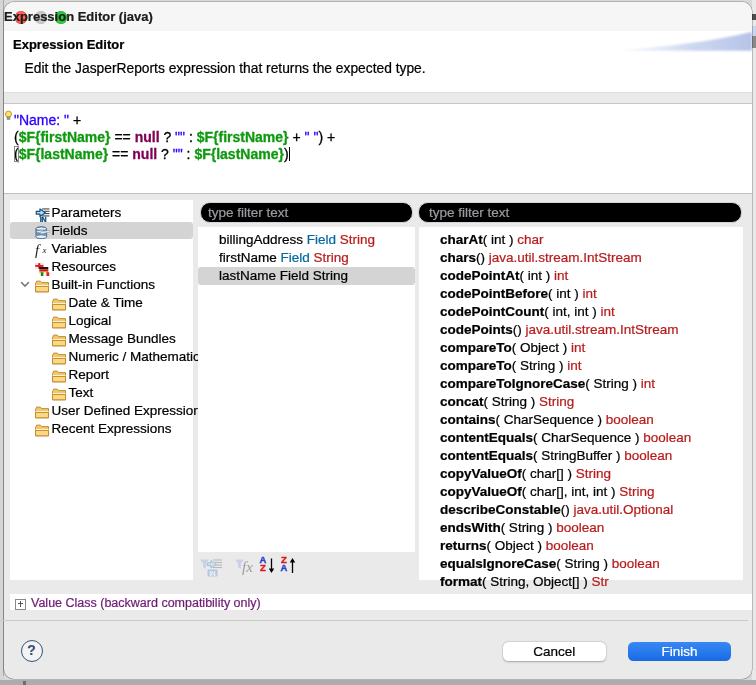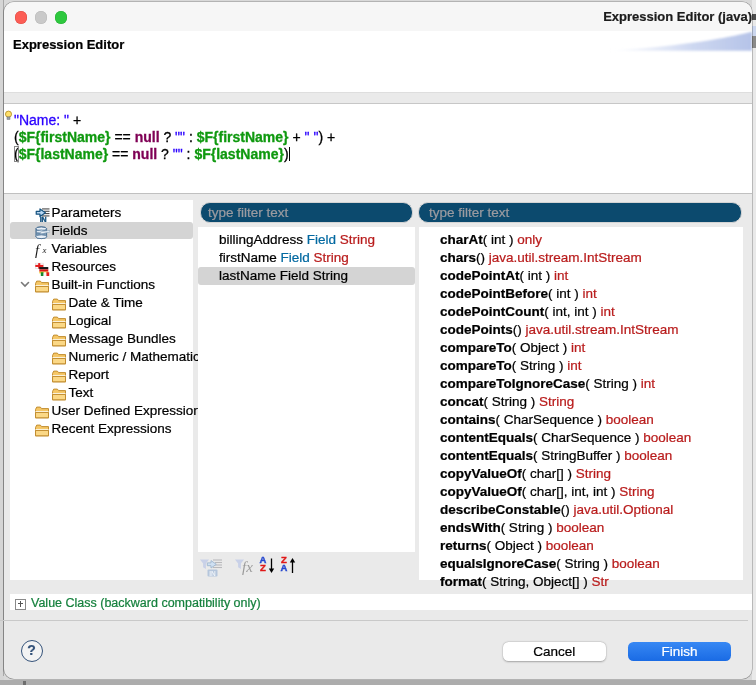--- a/index.html
+++ b/index.html
@@ -12,61 +12,61 @@
 #bgrdark{left:752px;top:36px;width:4px;height:12px;background:#8a8a8a}
 #bgricon{left:752px;top:13.5px;width:4px;height:6px;background:#4d4d4d}
 #bgbottom{left:0;top:679.5px;width:756px;height:5.5px;background:#acacac}
 #bgbline{left:23px;top:681px;width:2.5px;height:4px;background:#6e6e6e}
 
 #titlebar{left:0;top:0;width:748px;height:28.5px;background:#f6f6f6;border-bottom:1px solid #d2d2d2}
 .light{position:absolute;top:9.4px;width:12.6px;height:12.6px;border-radius:50%}
 #lred{left:10.7px;background:#fc5d55;box-shadow:inset 0 0 0 0.5px #dd4a43}
 #lgray{left:30.8px;background:#c9c9c9;box-shadow:inset 0 0 0 0.5px #b8b8b8}
 #lgreen{left:50.9px;background:#2ec83e;box-shadow:inset 0 0 0 0.5px #27ad35}
-#title{left:0;top:7px;width:748px;text-align:right;font-size:13px;font-weight:bold;color:#1c1c1c}
+#title{left:0;top:7px;width:748px;text-align:left;font-size:13px;font-weight:bold;color:#1c1c1c}
 
 #header{left:0;top:28.5px;width:748px;height:61.5px;background:#ffffff;border-bottom:1px solid #dedede}
 #heading{left:9px;top:6.5px;font-size:13px;font-weight:bold;color:#000}
 #subtext{left:20.5px;top:30.5px;font-size:13.8px;color:#000}
 
 #editor{left:0;top:101px;width:748px;height:89px;background:#fff;border-top:1px solid #c7c7c7;border-bottom:1px solid #c0c0c0}
 #code{left:14px;top:111.5px;font-size:14px;line-height:17px;color:#000;white-space:pre;-webkit-text-stroke:0.3px}
 .str{color:#2a00ff}
 .fld{color:#0f990f;font-weight:bold}
 .kw{color:#7f0055;font-weight:bold}
 #caret{display:inline-block;width:1.5px;height:14px;background:#000;vertical-align:-2px}
 #bulb{left:4px;top:110px}
 .brk{outline:1px solid #888;outline-offset:-1px}
 
 #tree{left:10px;top:200px;width:182.5px;height:380px;background:#fff;overflow:hidden}
 .trow{position:absolute;left:0;width:100%;height:18px;line-height:18px;font-size:13.5px;color:#000;white-space:nowrap}
 .ticon{position:absolute;top:2px;width:15px;height:14px}
 #fieldsel{left:10px;top:221.5px;width:182.5px;height:17px;background:#d4d4d4;border-radius:3px}
 #lastsel{left:198px;top:267px;width:216.5px;height:17.5px;background:#d4d4d4;border-radius:3px}
 
-.filter{position:absolute;top:201.5px;height:21px;box-sizing:border-box;background:#0c4a6e;border:1px solid #d4d4d4;border-radius:10px;font-size:13.5px;color:#9b9ba0;line-height:19px}
+.filter{position:absolute;top:201.5px;height:21px;box-sizing:border-box;background:#000000;border:1px solid #d4d4d4;border-radius:10px;font-size:13.5px;color:#9b9ba0;line-height:19px}
 #filter1{left:199.5px;width:213.5px;padding-left:7.5px;line-height:19px}
 #filter2{left:418px;width:323.5px;padding-left:10px;line-height:19px}
 
 #midlist{left:198px;top:227px;width:216.5px;height:325px;background:#fff;overflow:hidden}
 .mrow{position:absolute;left:21px;height:18px;line-height:18px;font-size:13.5px;color:#000;white-space:nowrap}
 .grn{color:#0369a1}
 .gry{color:#b91c1c}
 
 #icons{left:197px;top:554.5px;width:216px;height:24px}
 
 #rightlist{left:418.5px;top:227px;width:324.5px;height:353px;background:#fff;overflow:hidden}
 .rrow{position:absolute;left:21.5px;height:18px;line-height:18px;font-size:13.5px;color:#000;white-space:nowrap}
 .rrow b{font-weight:bold}
 
 #valrow{left:10px;top:594px;width:742px;height:16px;background:#fff}
 #plusbox{left:15px;top:599px;width:8.5px;height:8.5px;border:1px solid #8a8a8a;background:#fff}
 #plusbox:before{content:"";position:absolute;left:1.5px;top:3.2px;width:5.5px;height:1.1px;background:#555}
 #plusbox:after{content:"";position:absolute;left:3.7px;top:1px;width:1.1px;height:5.5px;background:#555}
-#valtext{left:31px;top:595.5px;font-size:12.5px;color:#15803d}
+#valtext{left:31px;top:595.5px;font-size:12.5px;color:#701a75}
 #footline{left:0;top:619.5px;width:748px;height:1px;background:#c9c9c9}
 
 #help{left:20.5px;top:639.5px;width:20px;height:20px;border:1.5px solid #35537a;border-radius:50%;background:#f3f3f3;text-align:center;line-height:19.5px;font-size:14px;font-weight:bold;color:#35537a}
 .btn{position:absolute;top:641.5px;height:19.5px;border-radius:5.5px;font-size:13.5px;line-height:19.5px;text-align:center}
 #cancel{left:503px;width:102.5px;background:#ffffff;color:#000;box-shadow:0 0.5px 2px rgba(0,0,0,0.28),0 0 0 0.5px rgba(0,0,0,0.06)}
 #finish{left:628px;width:103px;background:linear-gradient(#3788f4,#1a6be4);color:#fff}
 </style></head>
 <body>
 <div class="abs" id="bgleft"></div>
 <div class="abs" id="bgleftline"></div>
@@ -91,20 +91,21 @@
           <stop offset="0.6" stop-color="#c4d0ee" stop-opacity="0.85"></stop>
           <stop offset="1" stop-color="#b5c3e8"></stop>
         </linearGradient>
         <filter id="swb" x="-10%" y="-30%" width="120%" height="160%">
           <feGaussianBlur stdDeviation="1.1"></feGaussianBlur>
         </filter>
       </defs>
       <path d="M4,19.7 C 40,18.2 80,13.8 110,9.2 C 128,6.4 144,2.8 152,0.8 L152,19.7 Z" fill="url(#sw)" filter="url(#swb)"></path>
     </svg>
     <div class="abs" id="heading">Expression Editor</div>
+    <div class="abs" id="subtext">Edit the JasperReports expression that returns the expected type.</div>
   </div>
   <div class="abs" id="editor"></div>
 </div>
 <svg class="abs" id="bulb" width="9" height="11" viewBox="0 0 10 12">
   <circle cx="5" cy="4.5" r="3.4" fill="#ffe06a" stroke="#b08a1e" stroke-width="0.9"></circle>
   <rect x="3.4" y="7.6" width="3.2" height="2.6" fill="#9aa0a8" stroke="#70767e" stroke-width="0.7"></rect>
 </svg>
 <div class="abs" id="code"><span class="str">"Name: "</span> +
 (<span class="fld">$F{firstName}</span> == <span class="kw">null</span> ? <span class="str">""</span> : <span class="fld">$F{firstName}</span> + <span class="str">" "</span>) +
 <span class="brk">(</span><span class="fld">$F{lastName}</span> == <span class="kw">null</span> ? <span class="str">""</span> : <span class="fld">$F{lastName}</span>)<span id="caret"></span></div>
@@ -294,21 +295,21 @@
     </svg>
     <div class="abs" style="left:82px;top:1.5px;width:10px;font-size:9.5px;font-weight:bold;line-height:8.2px;text-align:center;-webkit-text-stroke:0.4px"><span style="color:#e01818">Z</span><br><span style="color:#2547cf">A</span></div>
     <svg class="abs" style="left:91px;top:2px" width="9" height="17" viewBox="0 0 9 17">
       <line x1="4.5" y1="3" x2="4.5" y2="16" stroke="#000" stroke-width="1.3"></line>
       <path d="M1.8,5.5 L4.5,1 L7.2,5.5 Z" fill="#000"></path>
     </svg>
   </div>
 
 <div class="abs" id="rightlist"></div>
 <div id="rightrows">
-    <div class="abs rrow" style="left:440px;top:230.5px"><b>charAt</b>( int ) <span class="gry">only</span></div>
+    <div class="abs rrow" style="left:440px;top:230.5px"><b>charAt</b>( int ) <span class="gry">char</span></div>
     <div class="abs rrow" style="left:440px;top:248.5px"><b>chars</b>() <span class="gry">java.util.stream.IntStream</span></div>
     <div class="abs rrow" style="left:440px;top:266.5px"><b>codePointAt</b>( int ) <span class="gry">int</span></div>
     <div class="abs rrow" style="left:440px;top:284.5px"><b>codePointBefore</b>( int ) <span class="gry">int</span></div>
     <div class="abs rrow" style="left:440px;top:302.5px"><b>codePointCount</b>( int, int ) <span class="gry">int</span></div>
     <div class="abs rrow" style="left:440px;top:320.5px"><b>codePoints</b>() <span class="gry">java.util.stream.IntStream</span></div>
     <div class="abs rrow" style="left:440px;top:338.5px"><b>compareTo</b>( Object ) <span class="gry">int</span></div>
     <div class="abs rrow" style="left:440px;top:356.5px"><b>compareTo</b>( String ) <span class="gry">int</span></div>
     <div class="abs rrow" style="left:440px;top:374.5px"><b>compareToIgnoreCase</b>( String ) <span class="gry">int</span></div>
     <div class="abs rrow" style="left:440px;top:392.5px"><b>concat</b>( String ) <span class="gry">String</span></div>
     <div class="abs rrow" style="left:440px;top:410.5px"><b>contains</b>( CharSequence ) <span class="gry">boolean</span></div>

